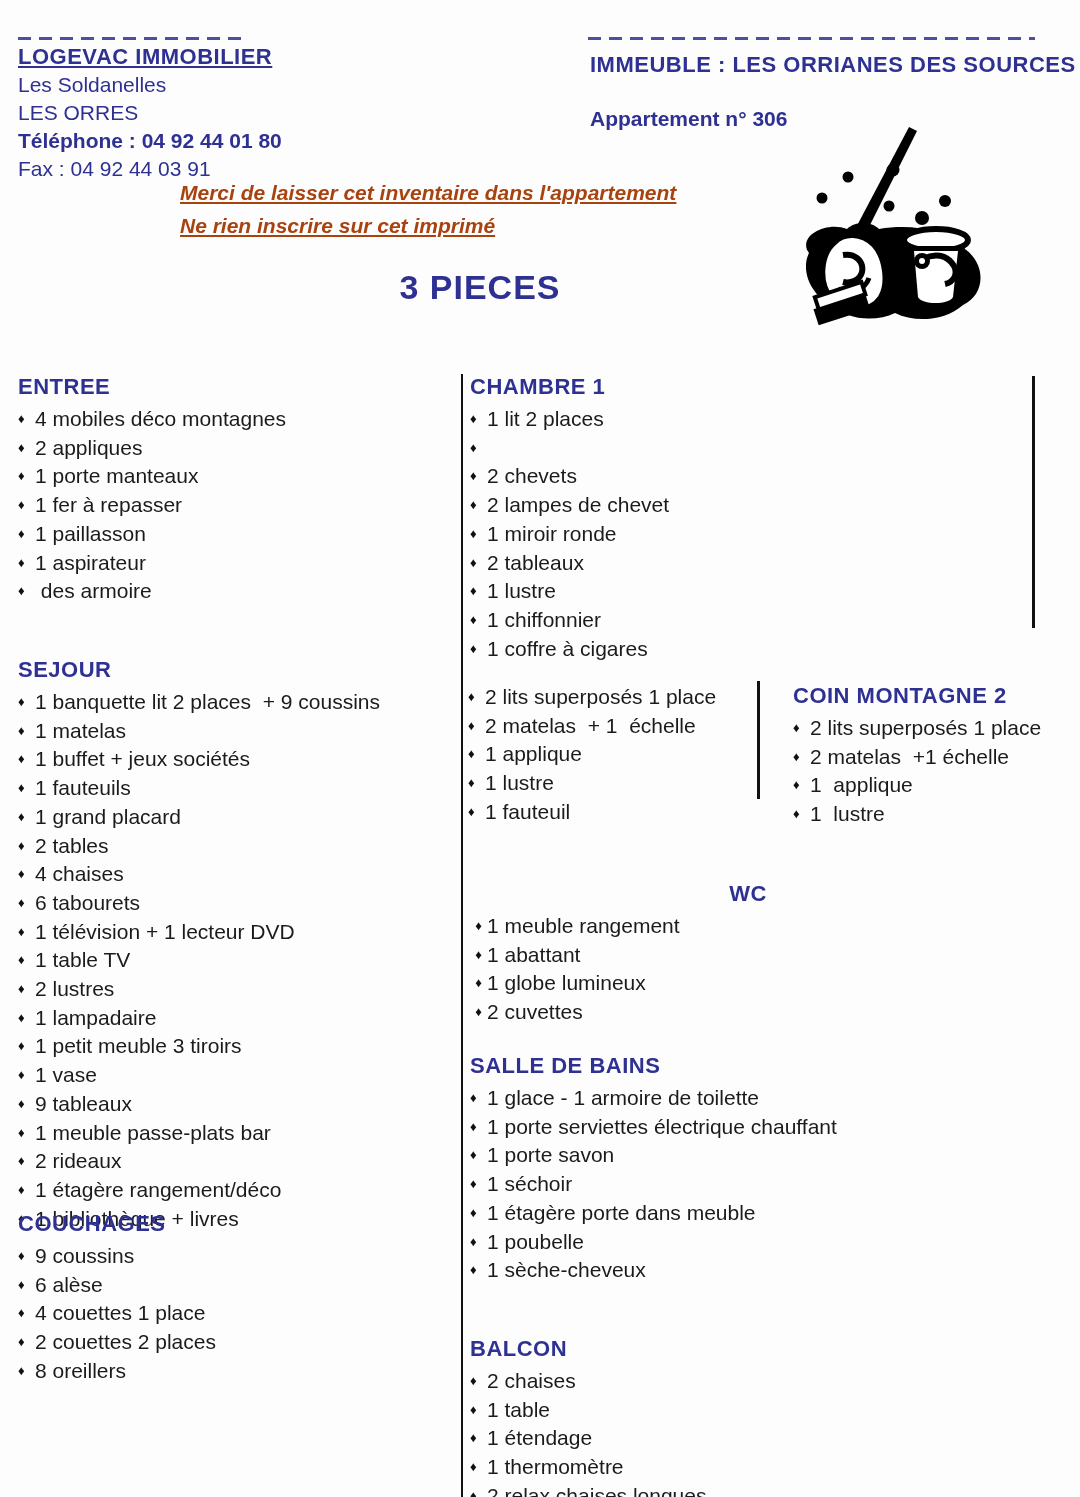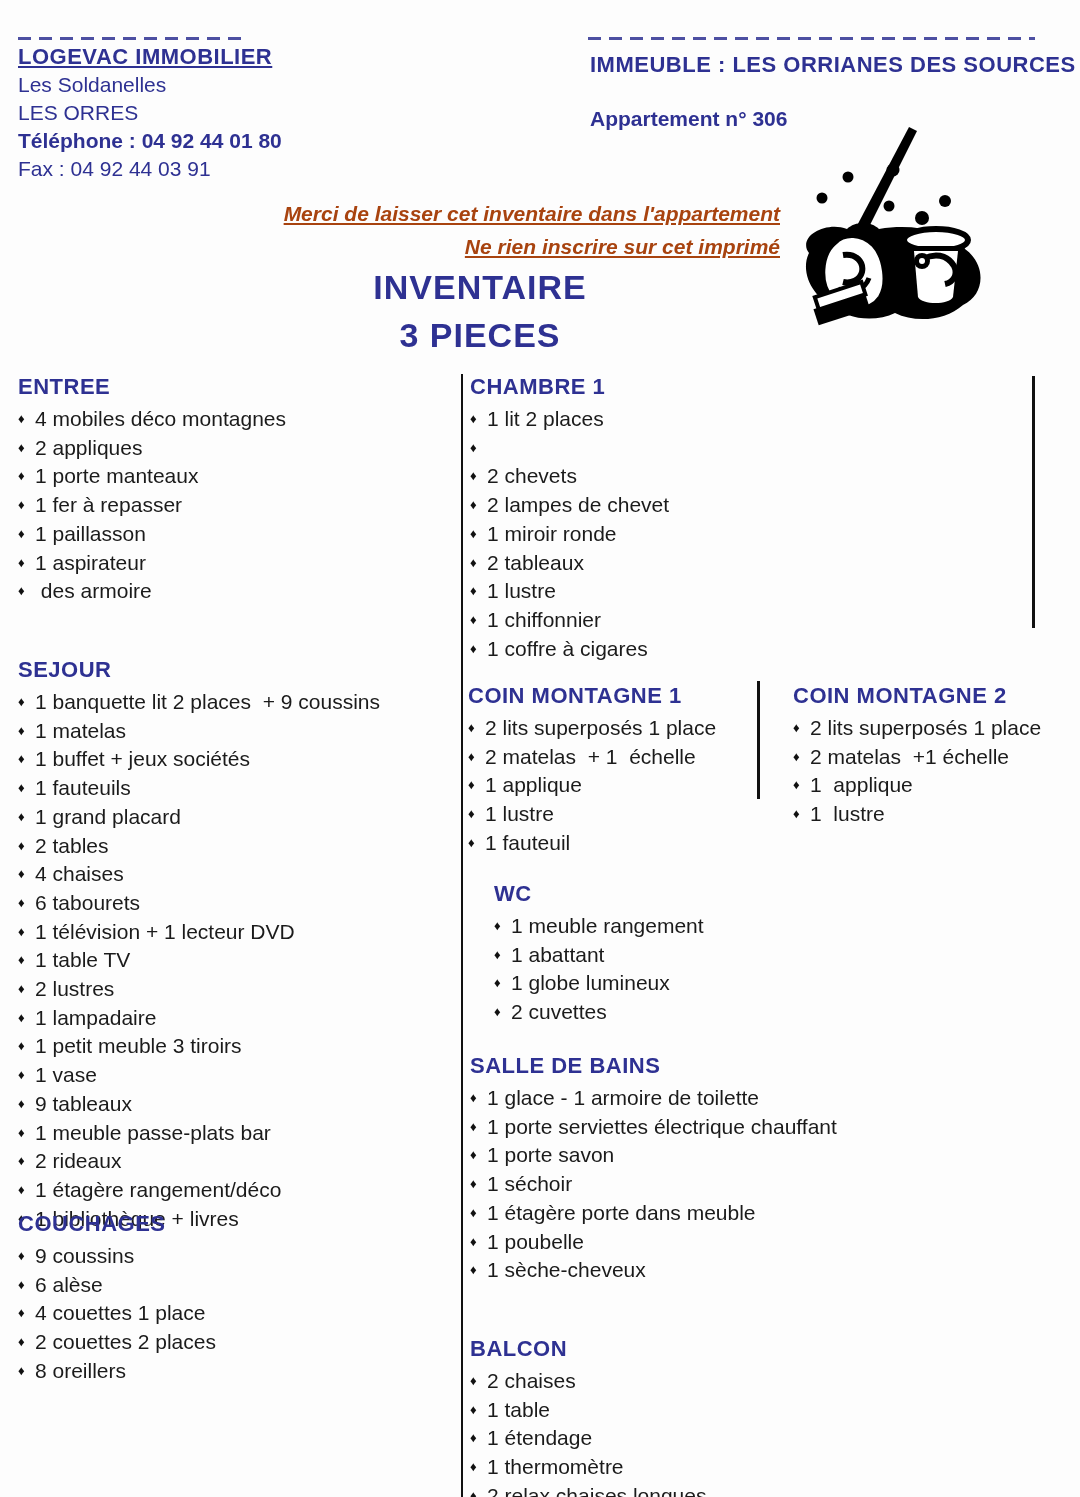--- a/index.html
+++ b/index.html
@@ -18,21 +18,21 @@
   .top-frag{top:0;height:3px;background:repeating-linear-gradient(90deg,var(--blue) 0 13px,transparent 13px 21px);opacity:.85;}
   
   .hl{left:18px;top:6px;font-size:21px;line-height:28px;color:var(--blue);}
   .hl .company{font-size:22px;font-weight:bold;text-decoration:underline;letter-spacing:.5px;}
   .hl .bold{font-weight:bold;}
   
   .hr-block{left:590px;top:15px;color:var(--blue);}
   .hr-block .building{font-size:22px;font-weight:bold;letter-spacing:.5px;}
   .hr-block .apt{font-size:21px;font-weight:bold;margin-top:29px;}
   
-  .notice{left:180px;top:160px;width:600px;text-align:right;
+  .notice{left:180px;top:139px;width:600px;text-align:left;
     color:var(--red);font-size:21px;font-weight:bold;font-style:italic;line-height:33px;}
   .notice span{text-decoration:underline;}
   
   .doc-title{left:180px;top:226px;width:600px;text-align:center;color:var(--blue);
     font-size:34px;font-weight:bold;line-height:48px;letter-spacing:1px;}
   
   .vline{background:#111;}
   
   .sec h3{margin:0 0 5px 0;font-size:22px;font-weight:bold;color:var(--blue);letter-spacing:.5px;}
   .sec ul{list-style:none;margin:0;padding:0;}
@@ -64,21 +64,20 @@
   <div class="building">IMMEUBLE : LES ORRIANES DES SOURCES</div>
   <div class="apt">Appartement n° 306</div>
 </div>
 
 <div class="abs notice">
   <div><span>Merci de laisser cet inventaire dans l'appartement</span></div>
   <div><span>Ne rien inscrire sur cet imprimé</span></div>
 </div>
 
 <div class="abs doc-title">
-  <div>INVENTAIRE</div>
   <div>3 PIECES</div>
 </div>
 
 <div class="abs" style="left:795px;top:88px;">
   <svg width="200" height="225" viewBox="0 0 200 225" aria-hidden="true">
     <path d="M14 128 C2 112 30 96 52 104 C60 96 76 96 84 104 C120 98 150 106 170 124 C192 140 190 170 168 180 C150 196 120 198 100 188 C80 198 48 194 40 180 C20 176 4 148 14 128 Z" fill="#000"></path>
     <polygon points="114,2 122,6 66,118 56,112" fill="#000"></polygon>
     <path d="M52 106 L72 106 L68 124 L54 124 Z" fill="#000"></path>
     <path d="M40 118 C26 130 24 158 37 173 C50 187 75 187 85 172 C93 159 90 133 78 120 C66 109 50 108 40 118 Z" fill="#fff" stroke="#000" stroke-width="4"></path>
     <path d="M48 130 C61 128 69 137 67 147 C65 155 56 159 48 157" fill="none" stroke="#000" stroke-width="6"></path>
@@ -283,21 +282,20 @@
         <span class="itx">1 chiffonnier</span>
       </li>
       <li>
         <span class="blt">♦</span>
         <span class="itx">1 coffre à cigares</span>
       </li>
     </ul>
 </div>
 
 <div class="abs sec" style="left:468px;top:646px;width:286px;">
-  <h3>COIN MONTAGNE 1</h3>
   <ul class="ul-coin1">
       <li>
         <span class="blt">♦</span>
         <span class="itx">2 lits superposés 1 place</span>
       </li>
       <li>
         <span class="blt">♦</span>
         <span class="itx">2 matelas  + 1  échelle</span>
       </li>
       <li>
@@ -330,21 +328,21 @@
         <span class="blt">♦</span>
         <span class="itx">1  applique</span>
       </li>
       <li>
         <span class="blt">♦</span>
         <span class="itx">1  lustre</span>
       </li>
     </ul>
 </div>
 
-<div class="abs sec" style="left:494px;top:844px;width:556px;">
+<div class="abs sec" style="left:470px;top:844px;width:556px;text-align:center;">
   <h3 class="h-wc">WC</h3>
   <ul class="ul-wc">
       <li>
         <span class="blt">♦</span>
         <span class="itx">1 meuble rangement</span>
       </li>
       <li>
         <span class="blt">♦</span>
         <span class="itx">1 abattant</span>
       </li>

